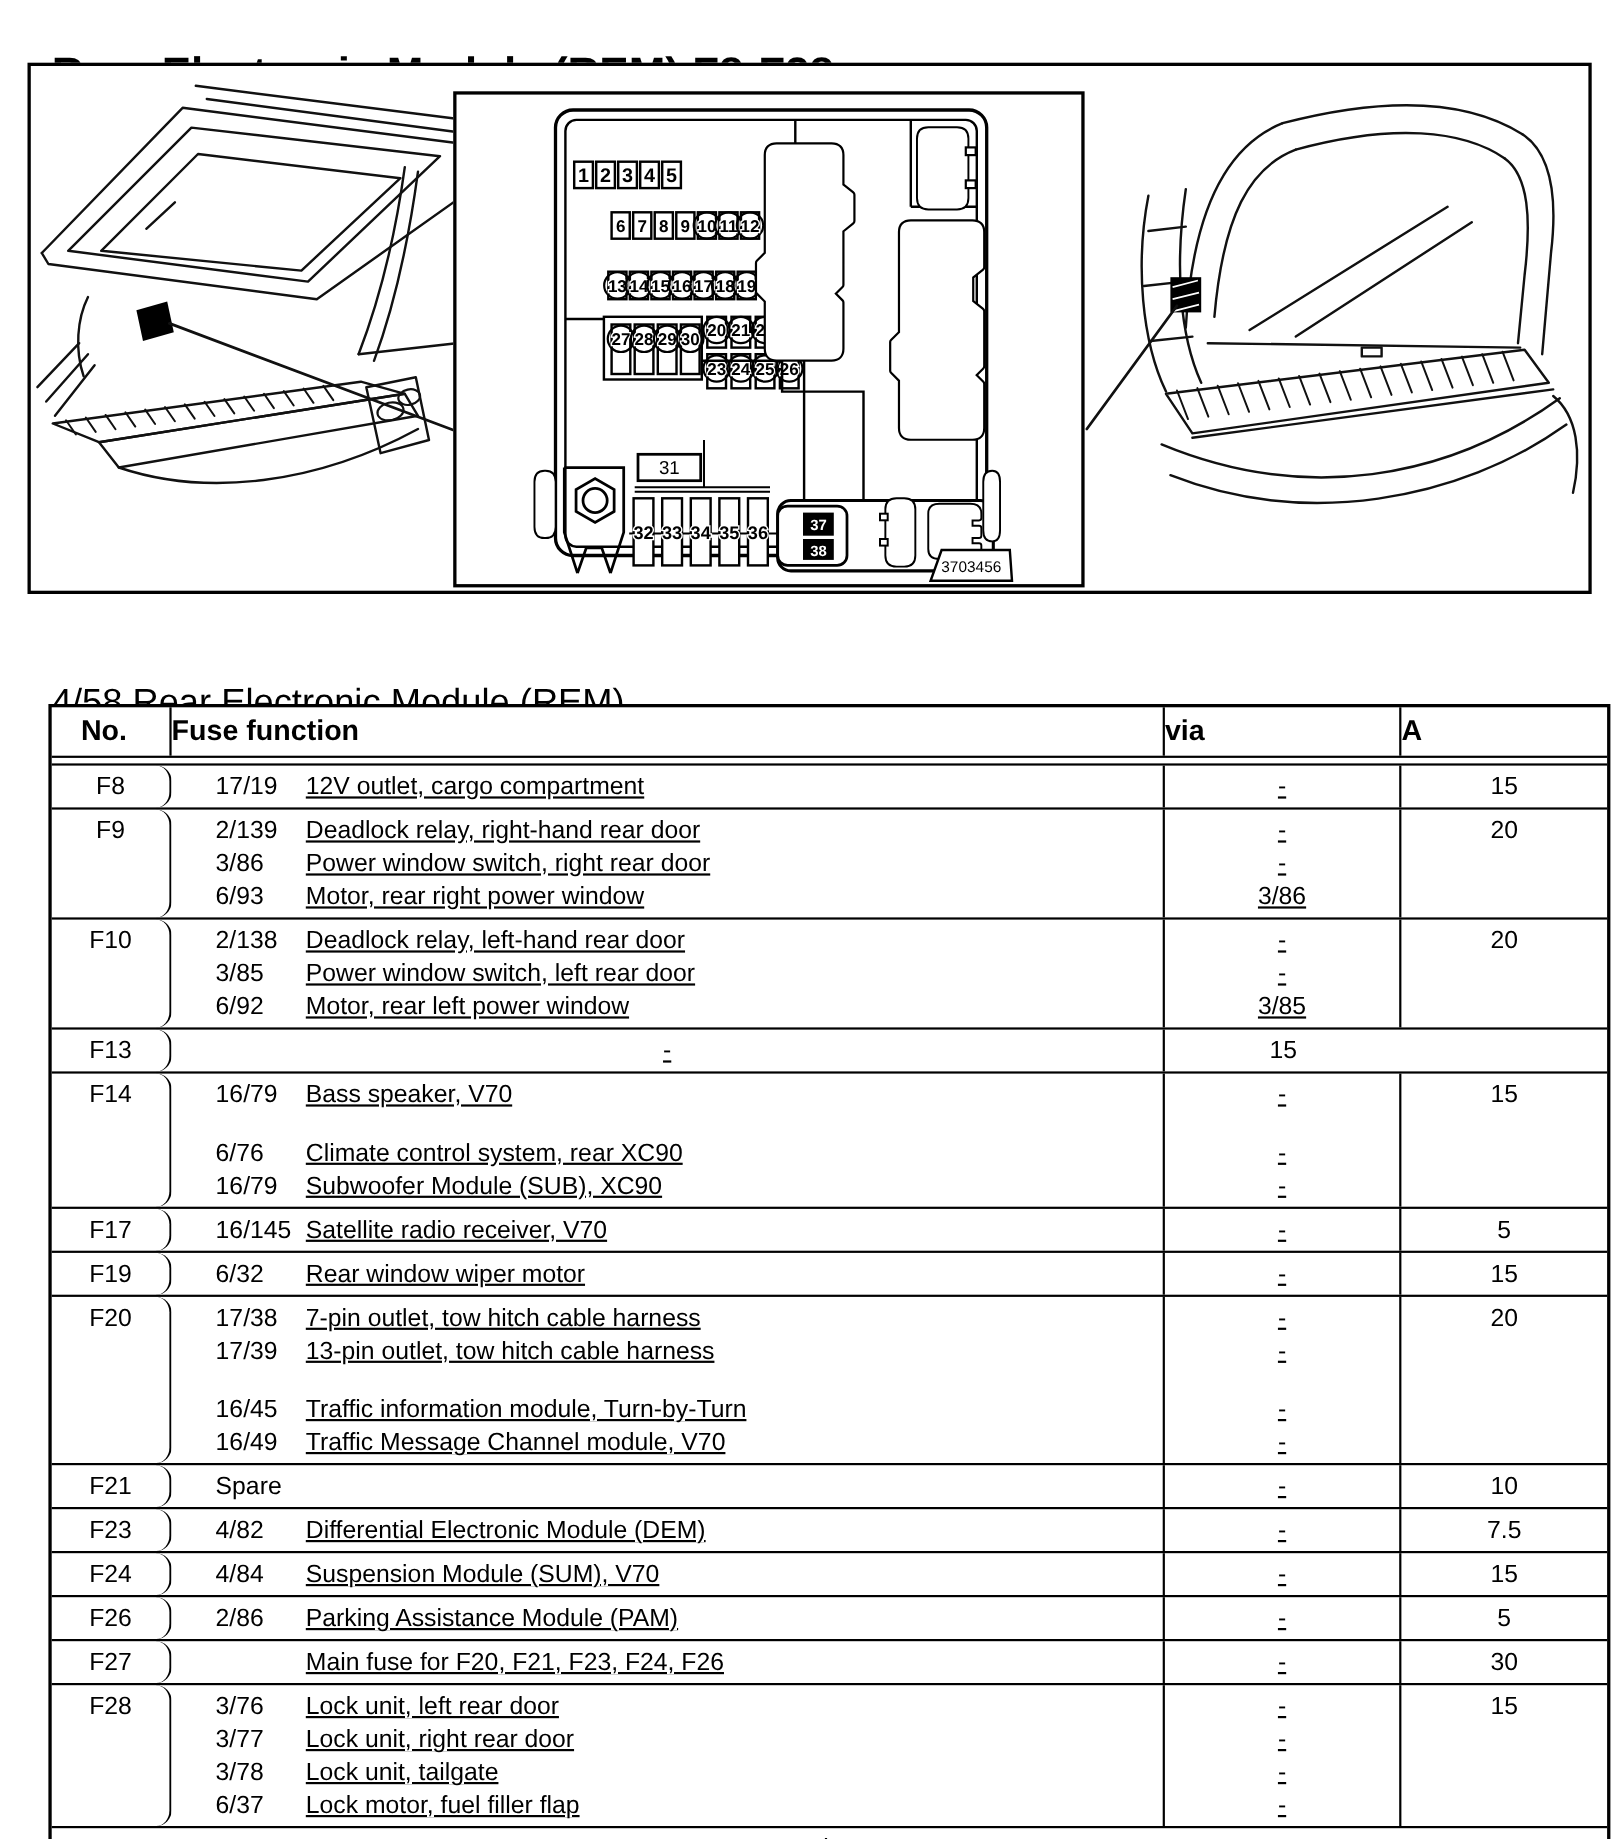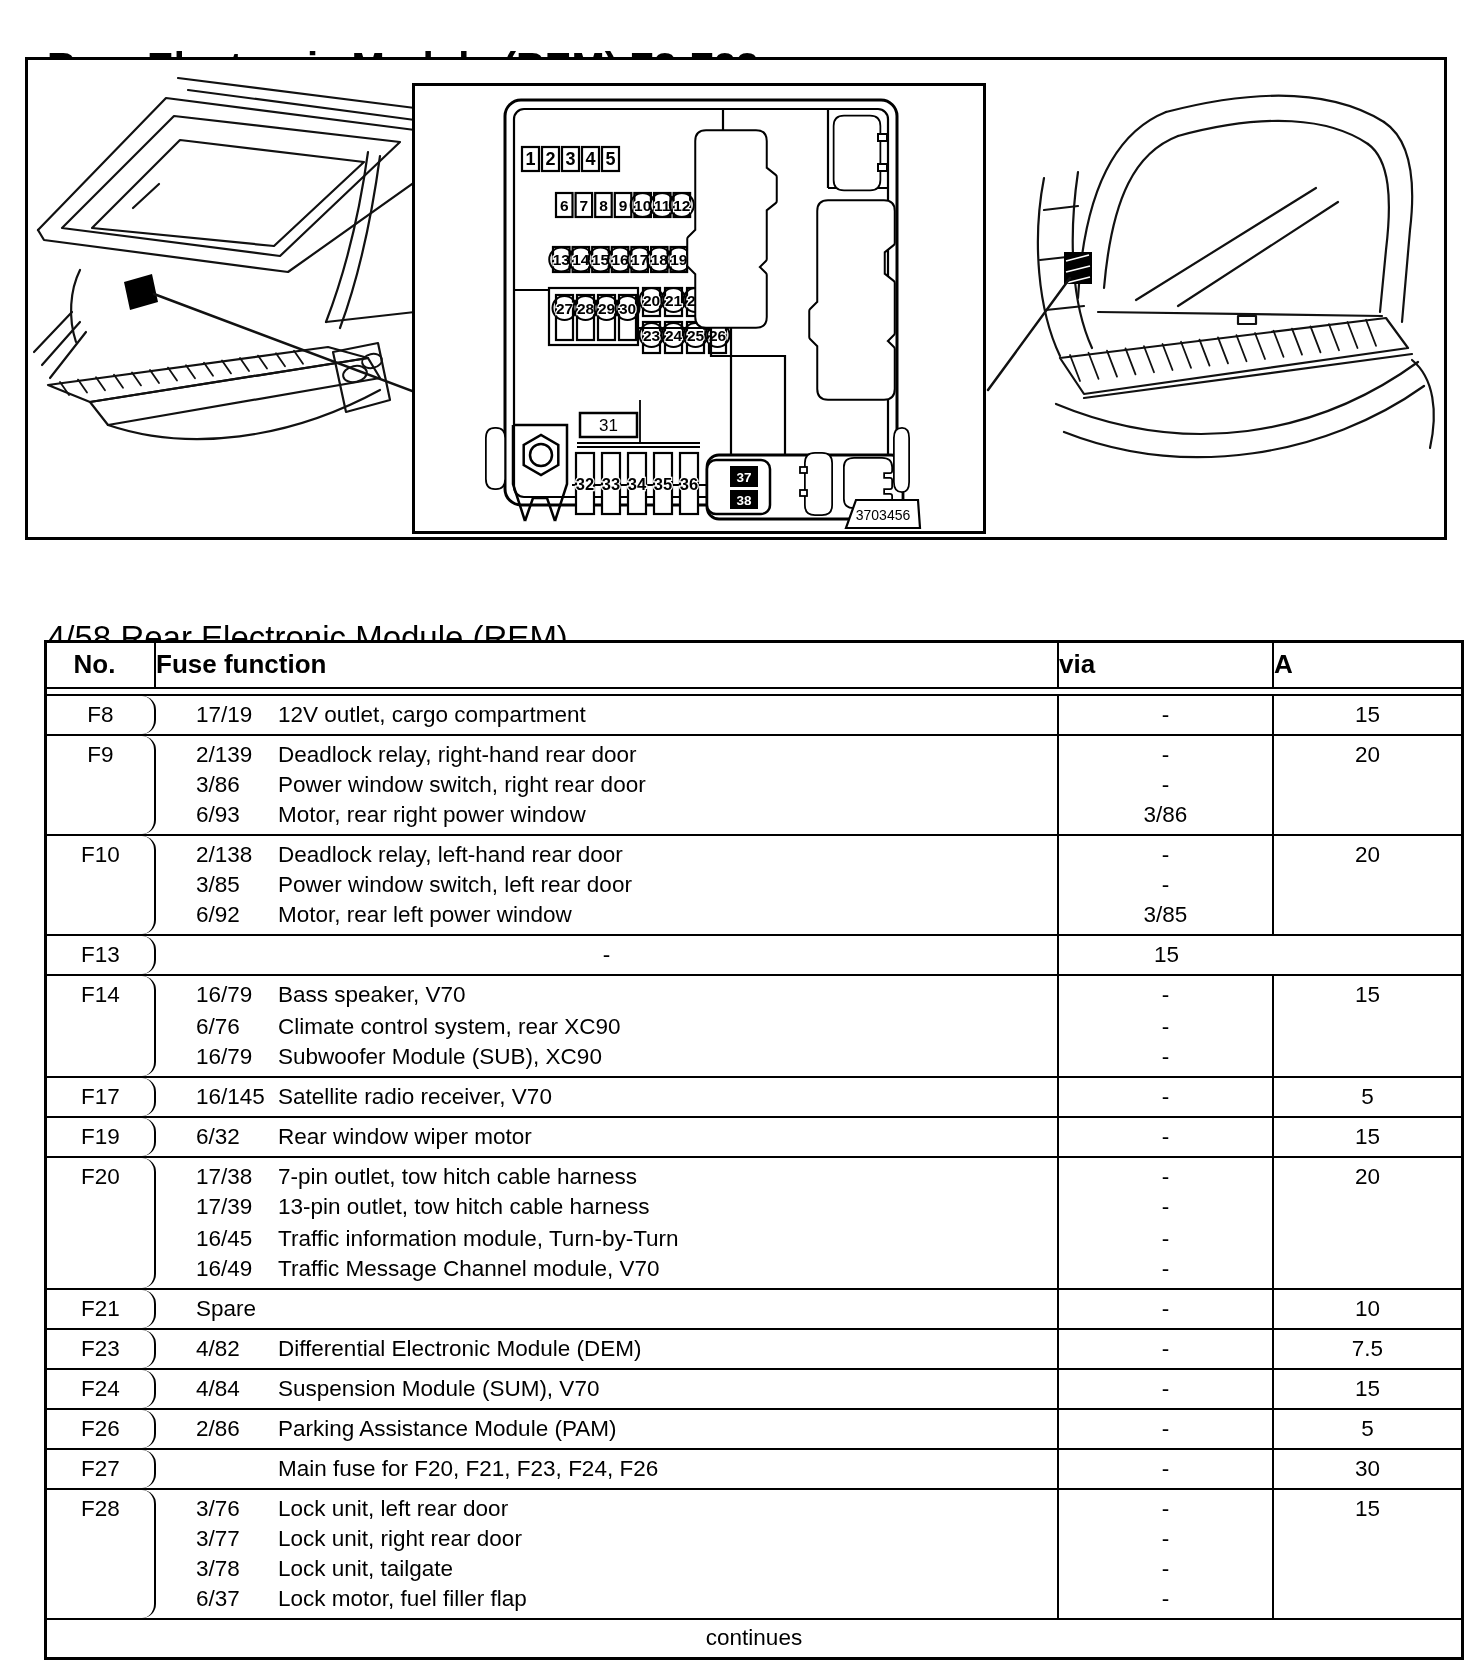--- a/index.html
+++ b/index.html
@@ -17,22 +17,22 @@
   .thead>div{padding:6px 12px 7px 0;}
   .dblgap{height:4.5px;border-bottom:2.5px solid #000;}
   .trow{border-top:2.5px solid #000;font-size:22.5px;line-height:30px;}
   .trow.first{border-top:none;}
   .c{padding:4px 0 4px 0;}
   .c-no{text-align:center;border-radius:14px;}
   .h-no{text-align:center;}
   .h-fn{padding-left:17px;}
   .h-via,.h-amp{text-align:left;}
   .cell-divider{border-right:2.5px solid #000;}
-  .grp+.grp{margin-top:2px;}
-  .line{height:30px;white-space:nowrap;}
+  .grp+.grp{margin-top:23px;}
+  .line{height:30px;white-space:nowrap;text-decoration:underline;}
   .code{display:inline-block;width:82px;margin-left:40px;}
   .via-line{text-align:center;}
   .c-amp{text-align:center;}
   .tfoot{border-top:2.5px solid #000;text-align:center;font-size:22.5px;padding:5px 0 6px 0;}
   svg text{font-family:"Liberation Sans","DejaVu Sans",sans-serif;}
   .fuse-num{paint-order:stroke;stroke:#fff;stroke-width:2.5px;fill:#000;font-weight:bold;}
 </style>
 </head>
 <body>
 

